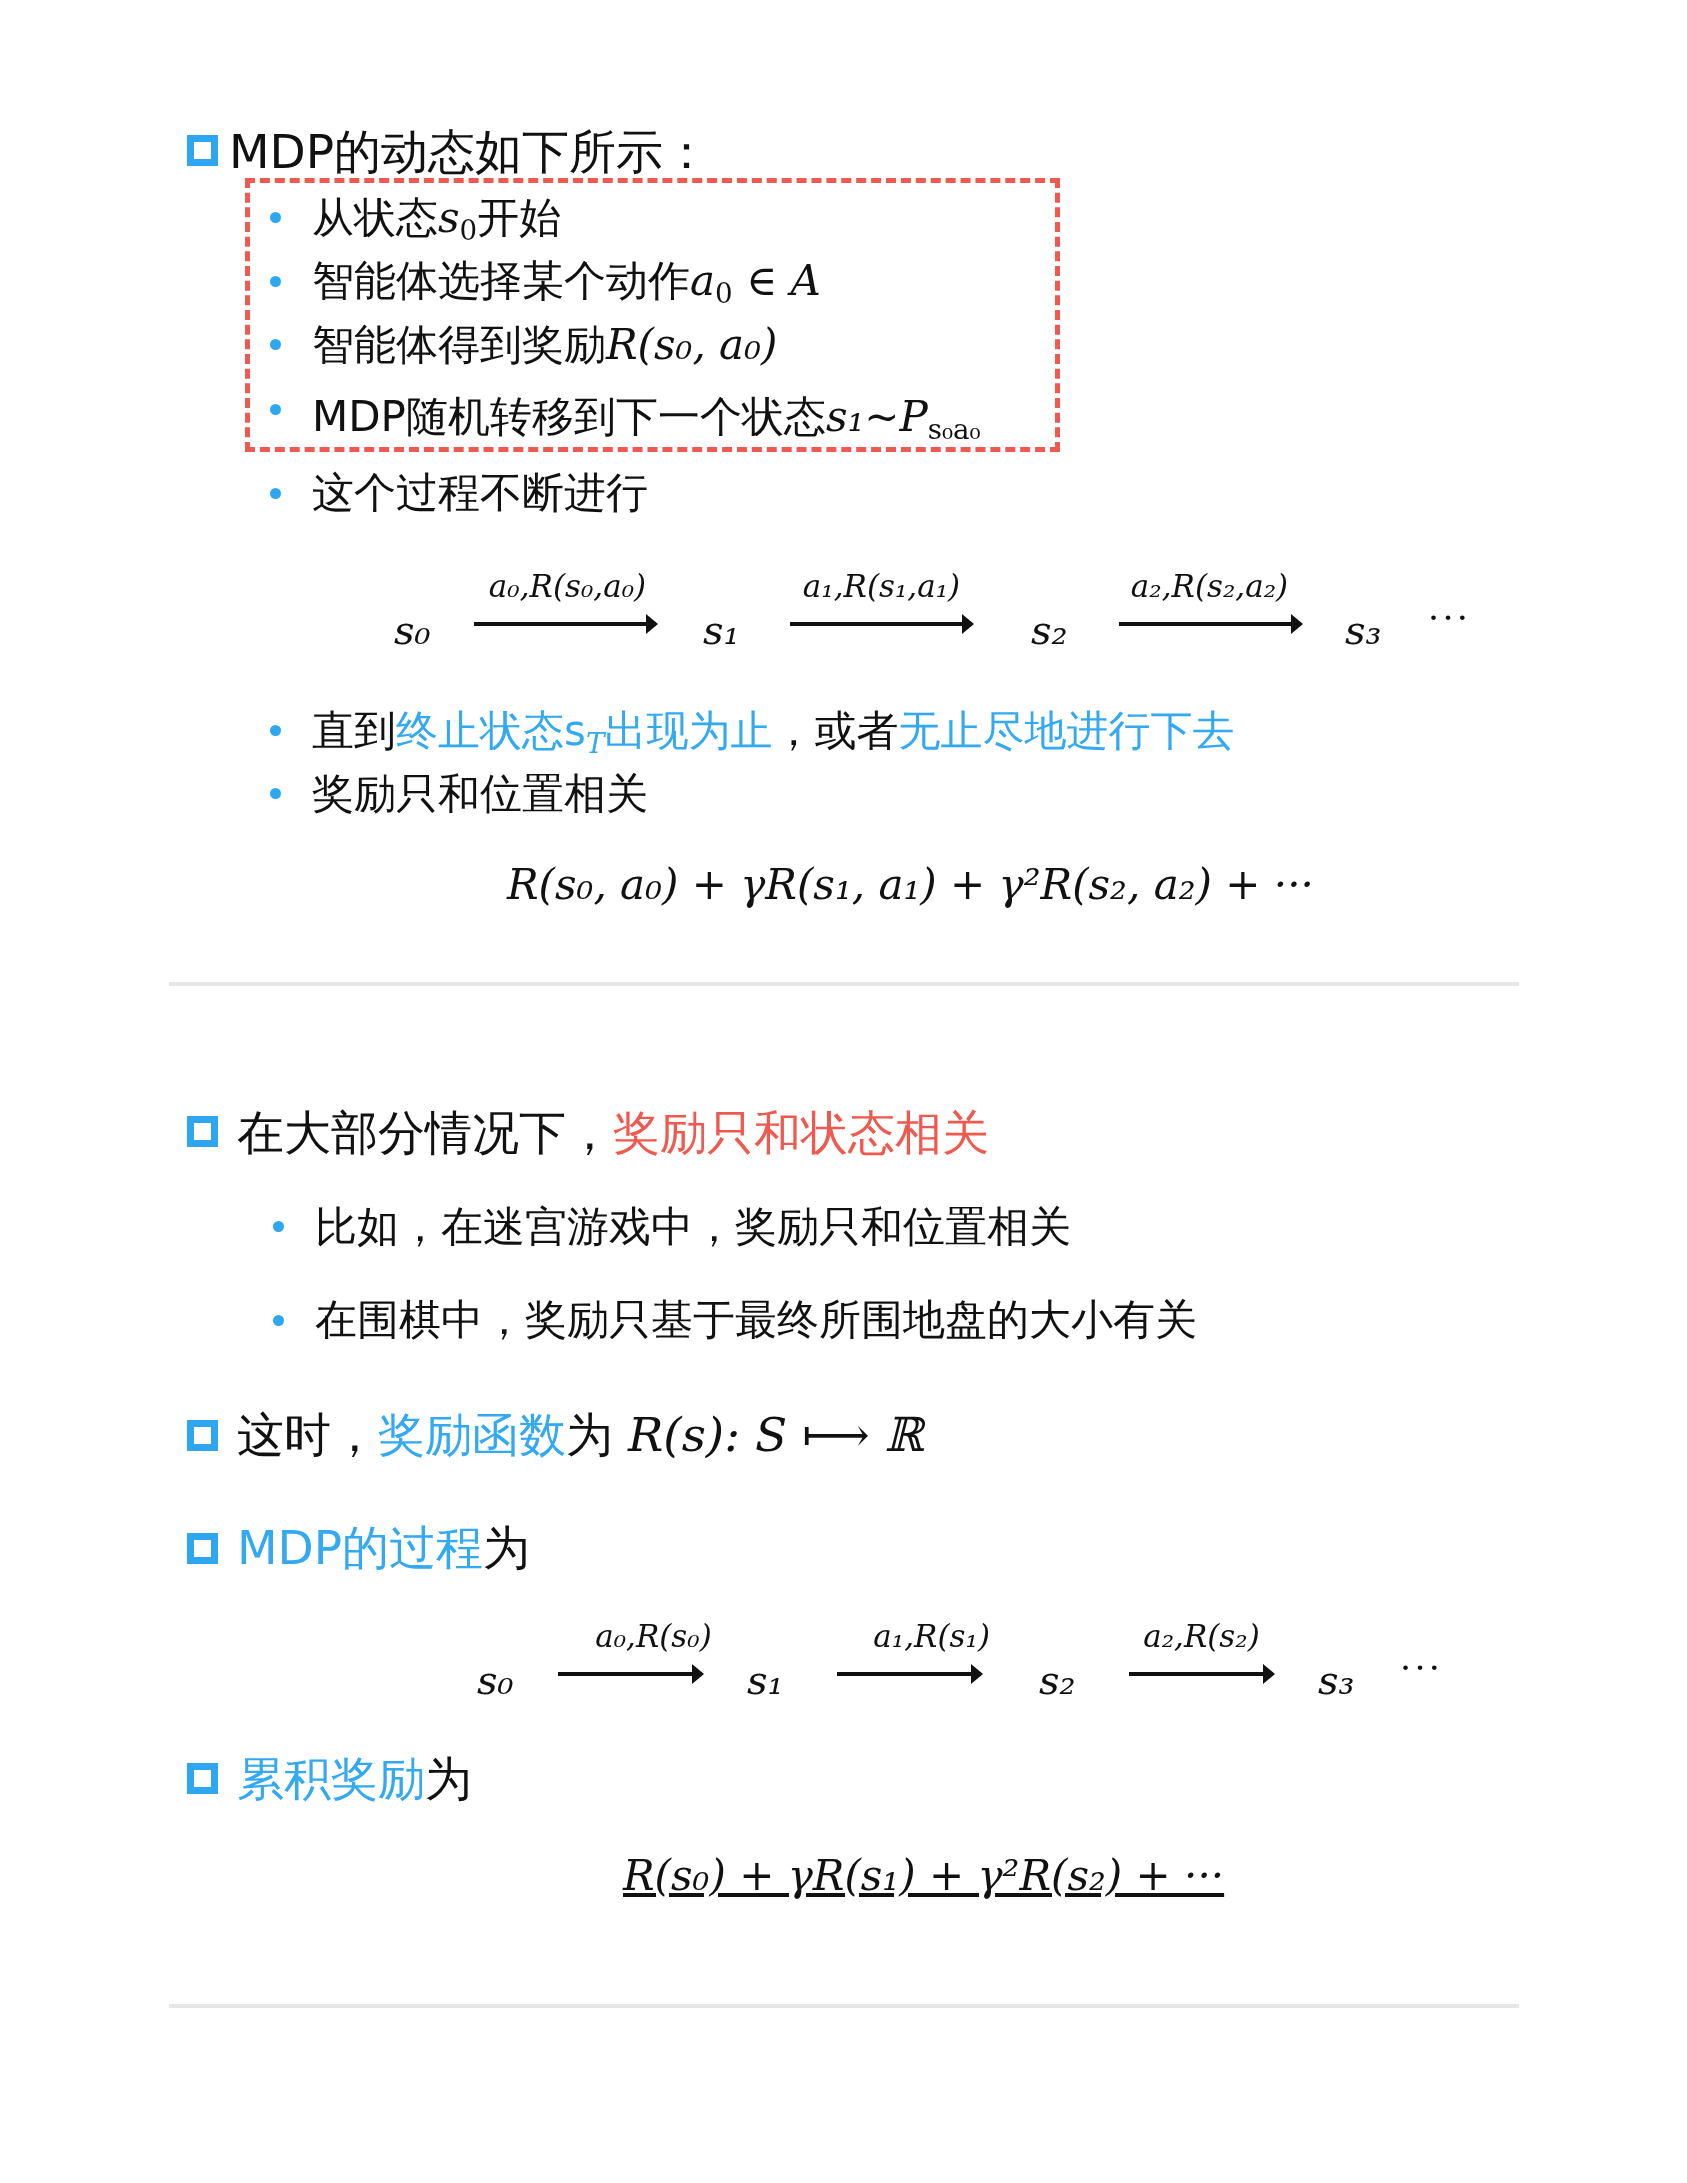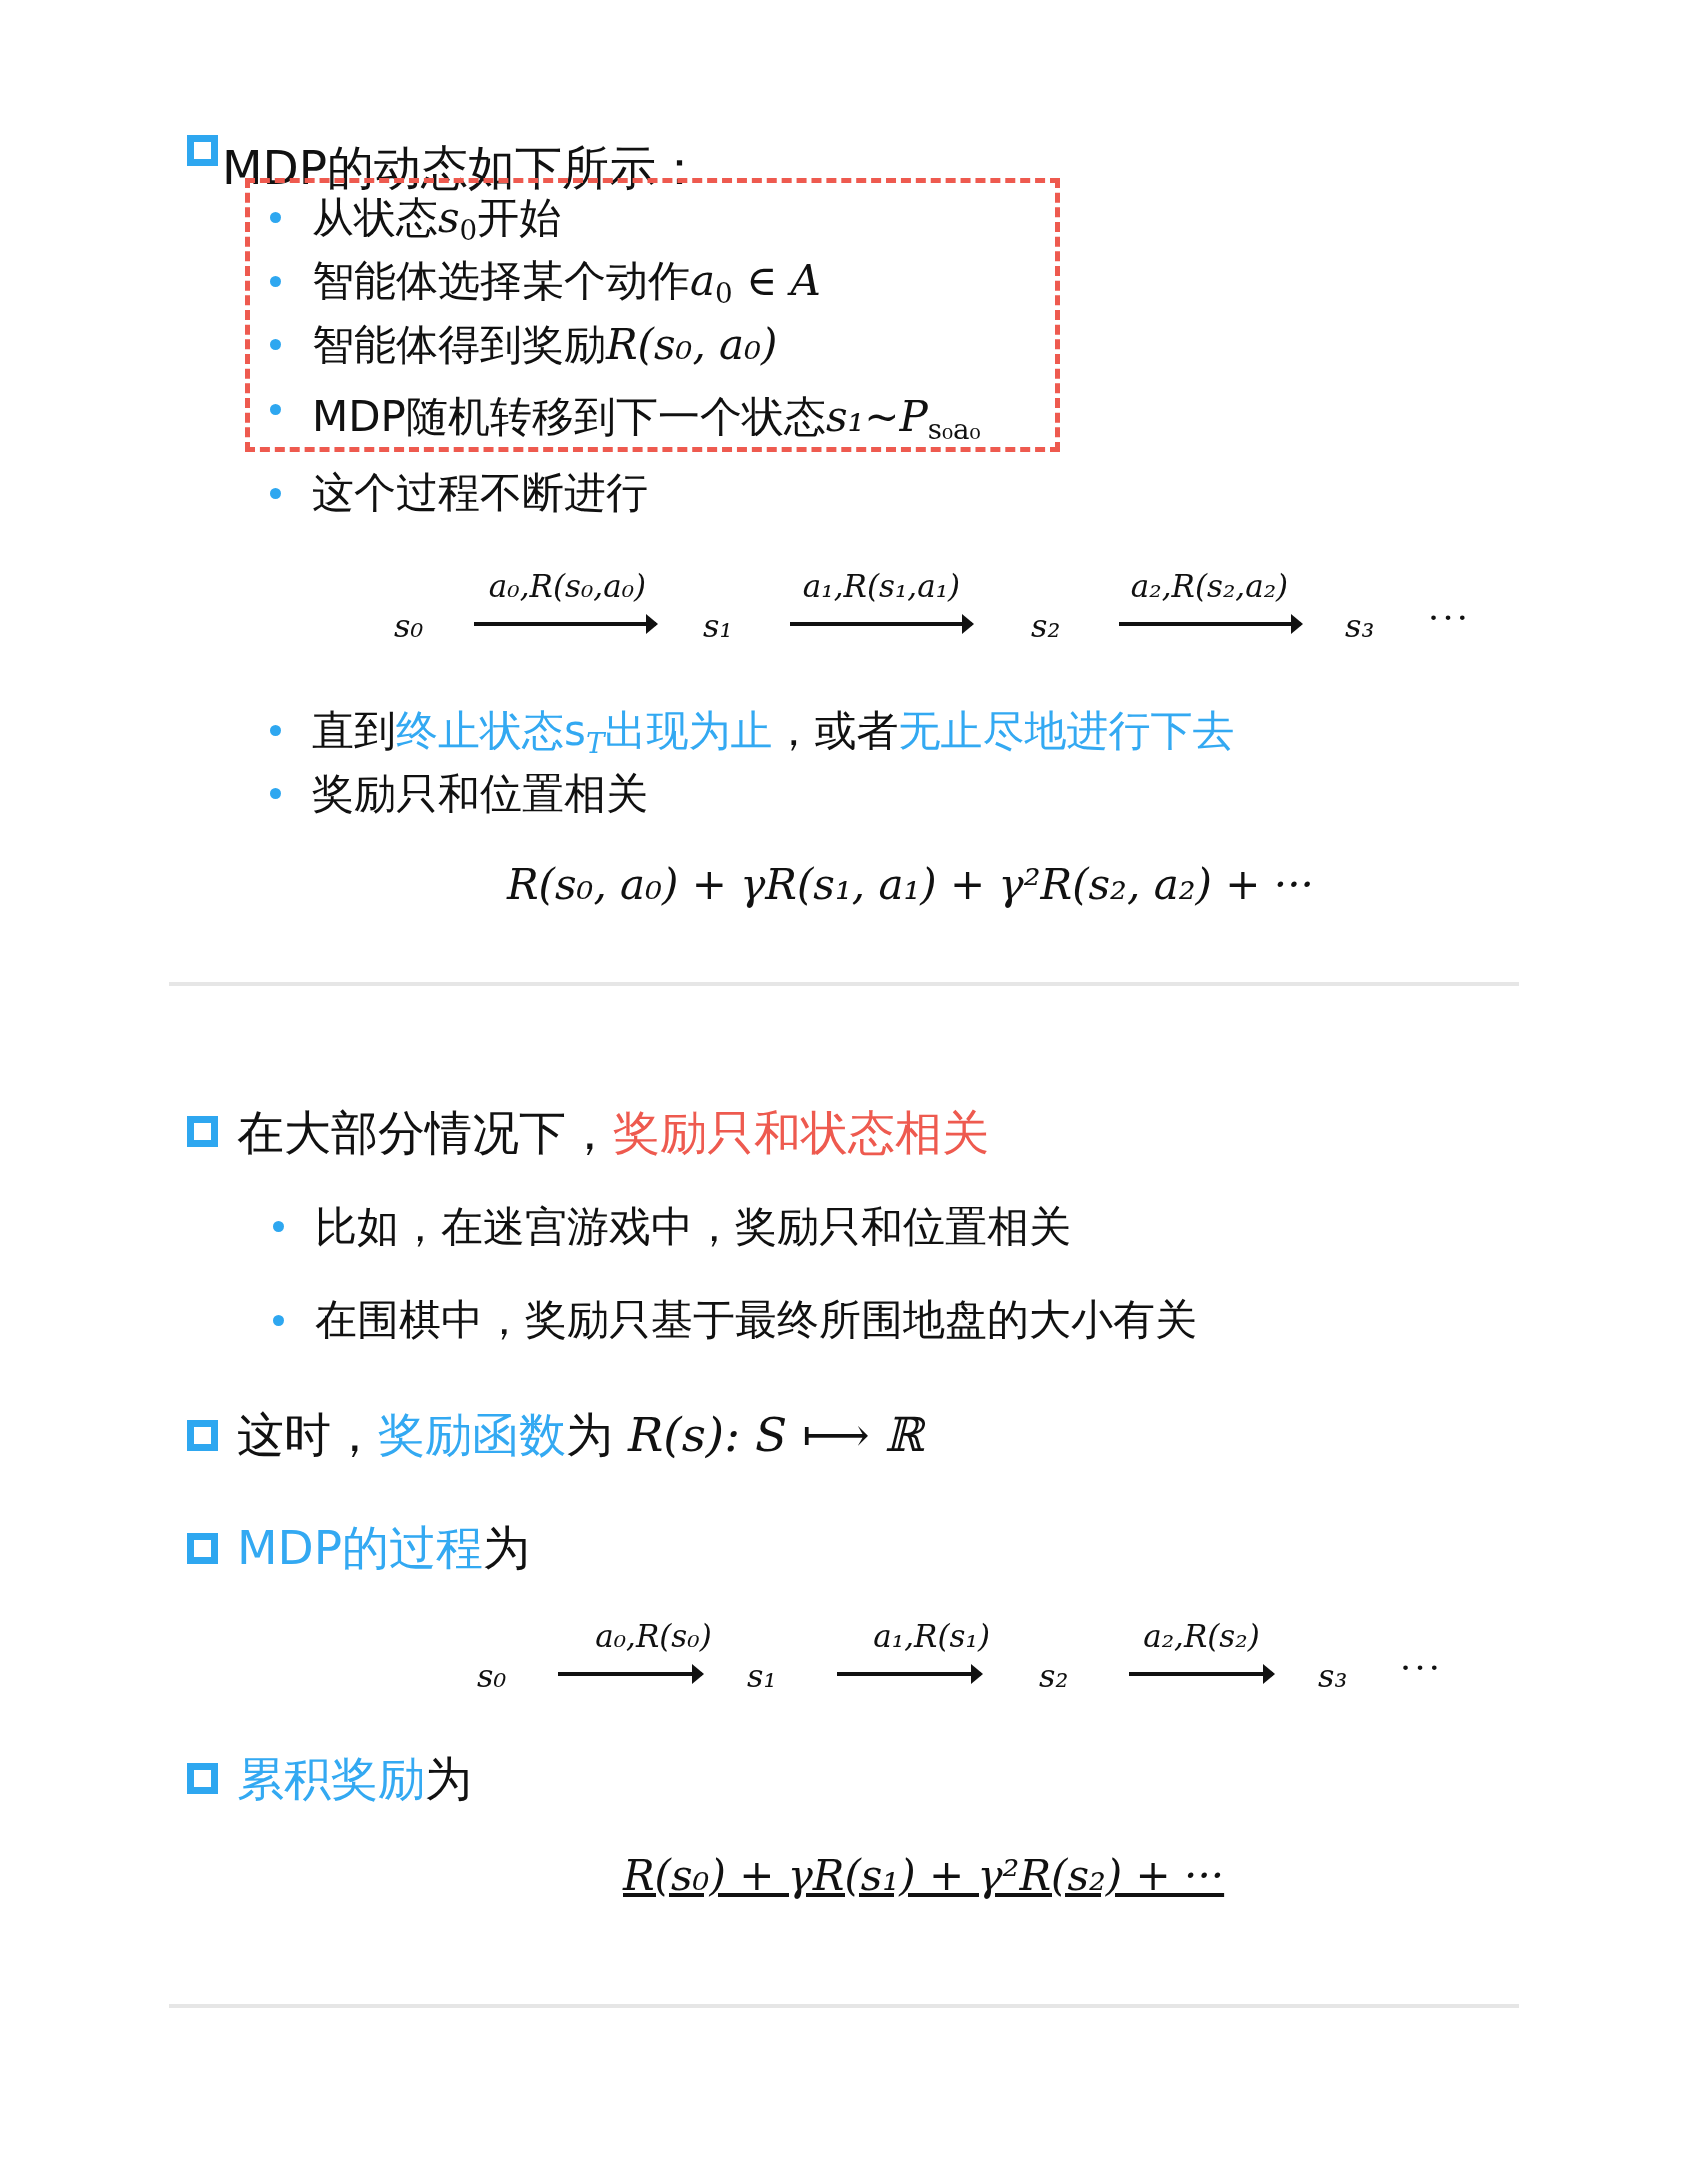--- a/index.html
+++ b/index.html
@@ -12,33 +12,33 @@
   .mathup { font-family:"DejaVu Serif","Liberation Serif",serif; font-style:normal; }
   .blue { color:#33A9F2; }
   .red  { color:#EE5A4F; }
   .sq { position:absolute; width:16.5px; height:16.5px; border:7.2px solid #2EA7F0; background:#fff; }
   .dot { position:absolute; width:11px; height:11px; border-radius:50%; background:#2EA7F0; }
   .dashbox { position:absolute; left:245px; top:178px; width:805px; height:264px;
              border:5px dashed #EE5A4F; box-sizing:content-box; }
   .divider { position:absolute; left:169px; width:1350px; height:4.4px; background:#E6E6E6; }
   sub { font-size:0.66em; vertical-align:-0.3em; font-style:normal; }
   .chain { position:absolute; height:88px; }
-  .node { position:absolute; font-size:32px; }
+  .node { position:absolute; font-size:40px; }
   .arrow { position:absolute; height:4.4px; background:#111; }
   .arrow::after { content:""; position:absolute; right:-2.2px; top:-7.7px; width:0; height:0;
                   border-left:12px solid #111; border-top:10px solid transparent; border-bottom:10px solid transparent; }
   .lbl { position:absolute; font-size:31px; text-align:center; }
   .ellipsis { position:absolute; font-size:35px; letter-spacing:3.3px; }
   .formula { font-size:42px; }
 </style>
 </head>
 <body>
 
 <div class="sq" style="left:187px; top:135px;"></div>
-<div class="abs h1" style="left:222px; top:128px;margin-top:16px;">MDP的动态如下所示：</div>
+<div class="abs h1" style="left:229px; top:128px;">MDP的动态如下所示：</div>
 
 <div class="dashbox"></div>
 
 <div class="dot" style="left:270px; top:212px;"></div>
 <div class="abs b" style="left:312px; top:197px;">
   <span>从状态</span><span class="math"><span>s</span><sub>0</sub></span><span>开始</span>
 </div>
 
 <div class="dot" style="left:270px; top:276px;"></div>
 <div class="abs b" style="left:312px; top:260px;">

